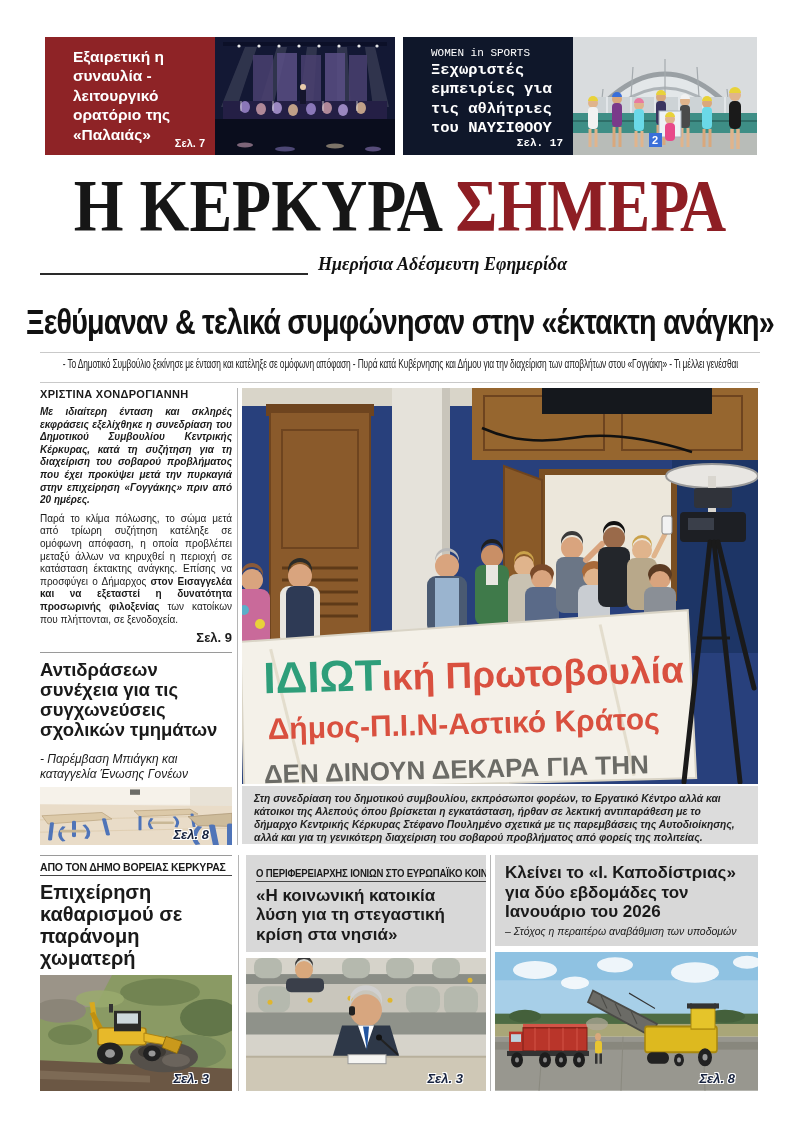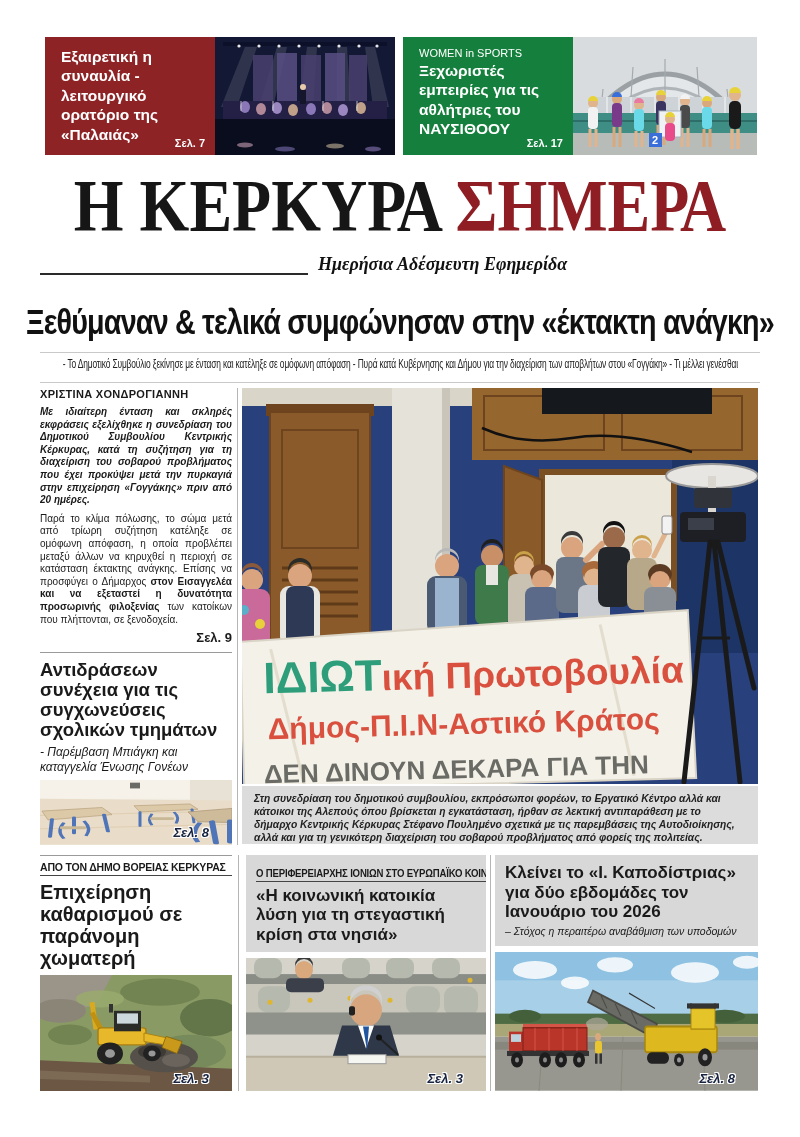--- a/index.html
+++ b/index.html
@@ -2,24 +2,24 @@
 <html><head>
 <meta charset="utf-8">
 <style>
   html,body{margin:0;padding:0;background:#ffffff;}
   .page{position:relative;width:800px;height:1137px;background:#ffffff;overflow:hidden;
         font-family:"Liberation Sans",sans-serif;color:#1a1a1a;}
   
   .teaser{position:absolute;top:37px;height:118px;display:flex;}
   #teaser-left{left:45px;width:350px;}
   #teaser-right{left:403px;width:354px;}
-  .teaser-panel{width:170px;height:100%;box-sizing:border-box;padding:10px 8px 6px 16px;
+  .teaser-panel{width:170px;height:100%;box-sizing:border-box;padding:10px 8px 6px 28px;
         color:#fff;position:relative;}
   .teaser-panel.red{background:#8e2326;}
-  .teaser-panel.blue{background:#15803d;}
+  .teaser-panel.blue{background:#0f172a;font-family:Liberation Mono, monospace;}
   .teaser-kicker{font-size:11px;font-weight:400;margin-bottom:2px;}
   .teaser-title{font-weight:bold;font-size:15.5px;line-height:1.25;}
   .teaser-pageref{position:absolute;right:10px;bottom:6px;font-size:11px;font-weight:bold;}
   .teaser-photo{flex:1;height:100%;}
   .teaser-photo svg{display:block;width:100%;height:100%;}
   
   #masthead-title{position:absolute;left:40px;top:160px;width:720px;text-align:center;
         font-family:"Liberation Serif",serif;font-weight:bold;font-size:64px;line-height:80px;
         transform:scaleY(1.16);transform-origin:top center;letter-spacing:0px;white-space:nowrap;}
   #masthead-title .black{color:#161616;}
@@ -44,21 +44,21 @@
   
   #left-col{position:absolute;left:40px;top:388px;width:192px;height:457px;display:flex;
         flex-direction:column;overflow:hidden;}
   #byline{font-size:11px;font-weight:bold;letter-spacing:.3px;}
   #lead-par{margin-top:6px;font-size:10px;line-height:1.26;font-weight:bold;font-style:italic;text-align:justify;}
   #body-par{margin-top:6px;font-size:10px;line-height:1.26;text-align:justify;}
   #body-par b{font-weight:bold;}
   #lead-pageref{margin-top:4px;text-align:right;font-size:13px;font-weight:bold;}
   .col-hr{border:none;border-top:1px solid #9a9a9a;margin:7px 0 7px 0;width:100%;}
   #schools-headline{font-size:18.5px;font-weight:bold;line-height:1.08;}
-  #schools-deck{margin-top:5px;font-size:12px;font-style:italic;line-height:1.22;}
+  #schools-deck{margin-top:12px;font-size:12px;font-style:italic;line-height:1.22;}
   .photo-box{position:relative;margin-top:6px;}
   .photo-box svg{display:block;width:100%;height:100%;}
   #classroom-photo{flex:1;min-height:60px;}
   .photo-badge{position:absolute;right:23px;bottom:5px;font-size:13px;font-weight:bold;
         font-style:italic;color:#17233f;
         text-shadow:-1px -1px 0 #fff,1px -1px 0 #fff,-1px 1px 0 #fff,1px 1px 0 #fff;}
   .vdiv{position:absolute;width:1px;background:#b5b5b5;}
   #vdiv-main{left:237px;top:388px;height:457px;}
   #vdiv-b1{left:238px;top:855px;height:236px;}
   #vdiv-b2{left:490px;top:855px;height:236px;}

